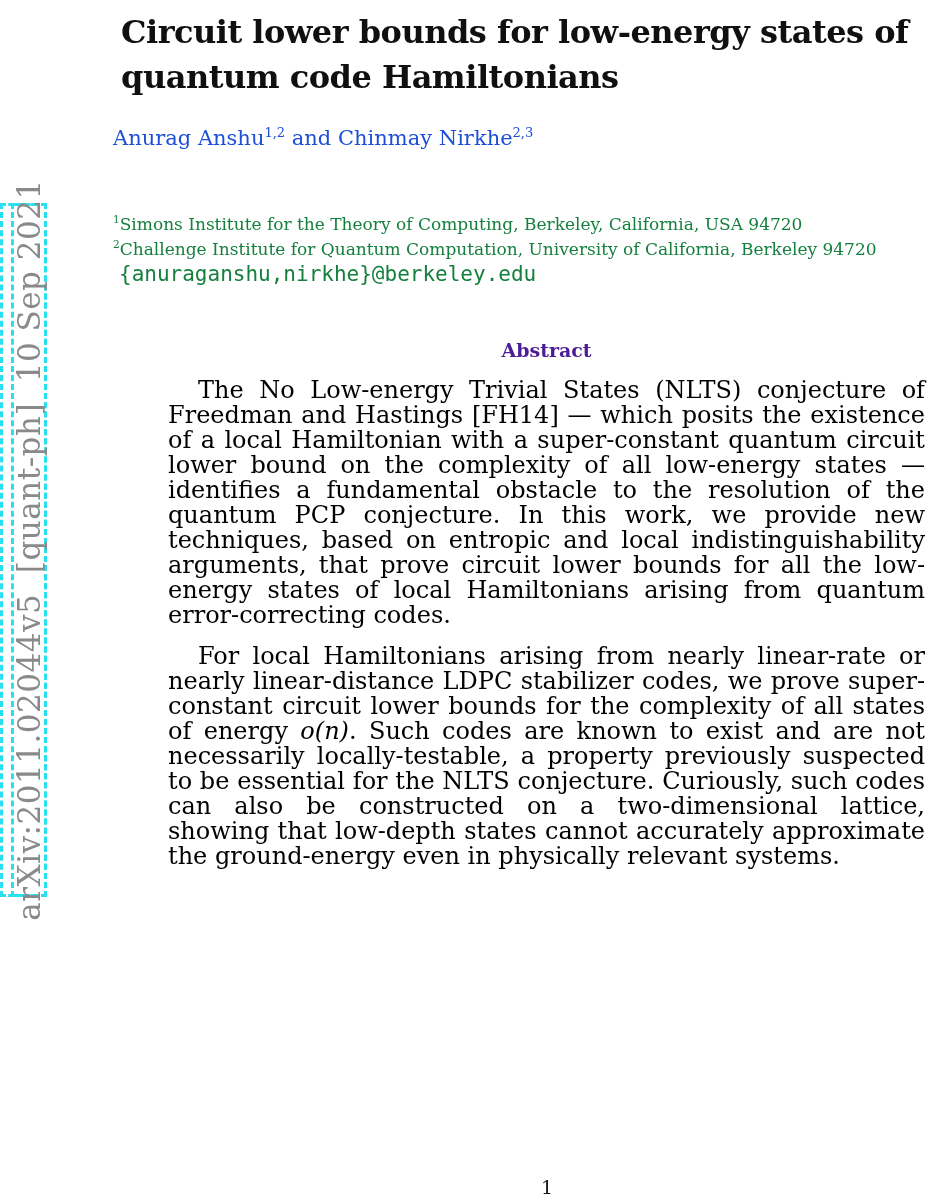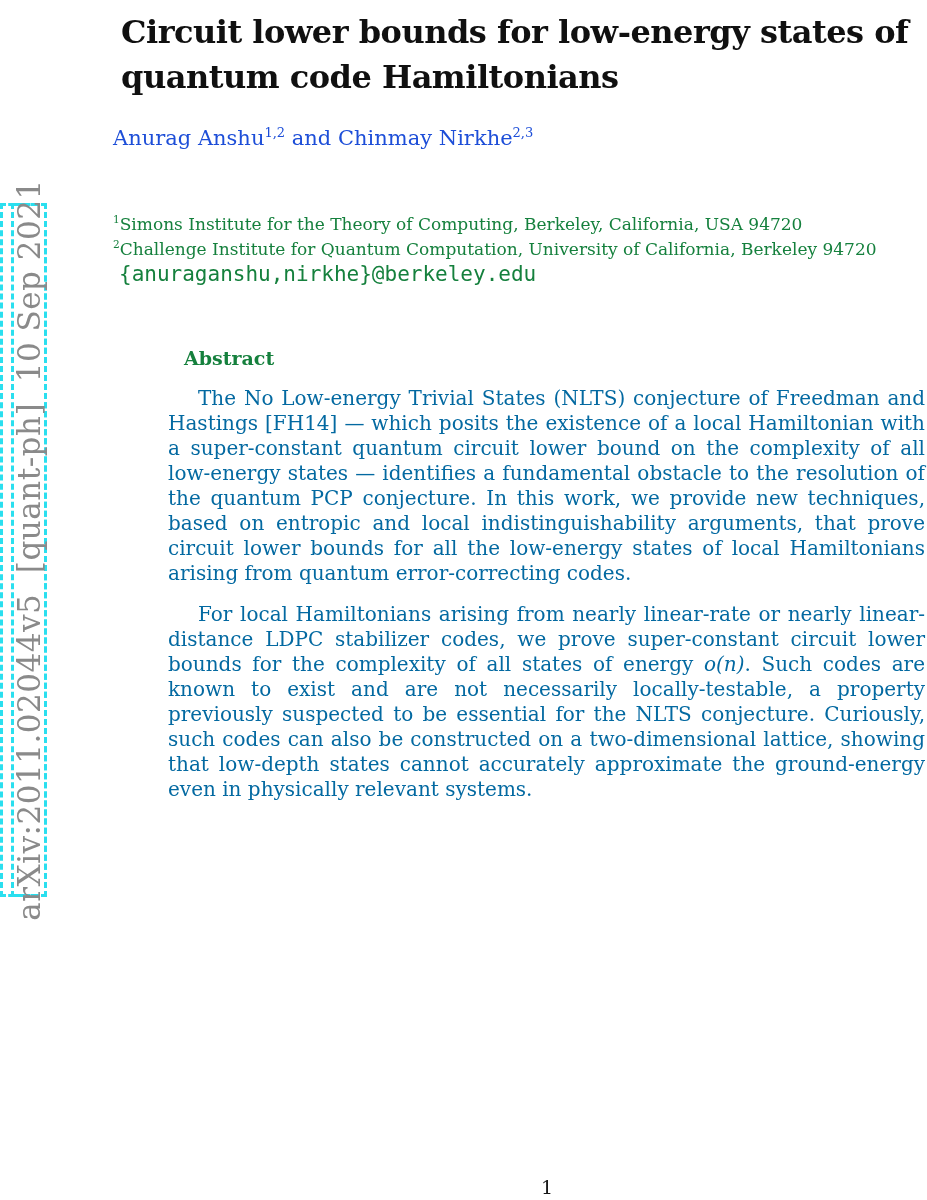--- a/index.html
+++ b/index.html
@@ -63,29 +63,29 @@
     height:25px; padding-left:6px;
     font-family:"DejaVu Sans Mono", monospace;
     font-size:21px;
   }
 
   
   .abstract {
     position:absolute; left:168px; top:330px; width:757px;
   }
   .abstract h2 {
-    margin:16px; 
+    margin:8px; text-align:center;
     font-size:19px; font-weight:bold; line-height:24px;
-    color:#15803d;
+    color:#4c1d95;
   }
   .abstract p {
     margin:16px 0 0;
     text-align:justify; text-indent:30px;
-    font-size:20px; line-height:25px;
-    color:#0369a1;
+    font-size:24px; line-height:25px;
+    color:#000000;
   }
   .abstract p.second { }
   .math { font-style:italic; }
 
   
   .pageno {
     position:absolute; left:513px; top:1176px; width:68px;
     text-align:center; font-size:19px; color:#161616;
   }
 </style>

